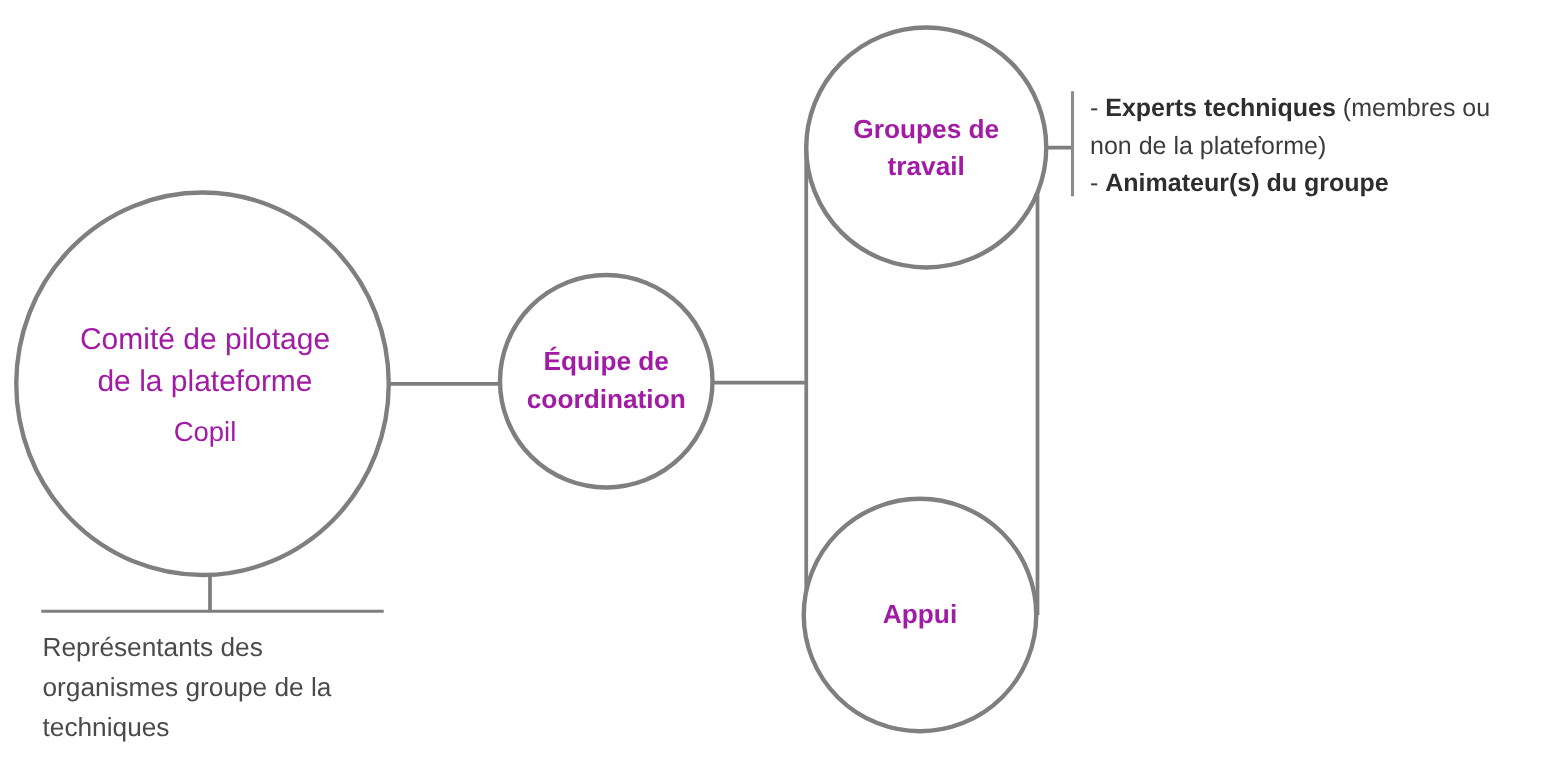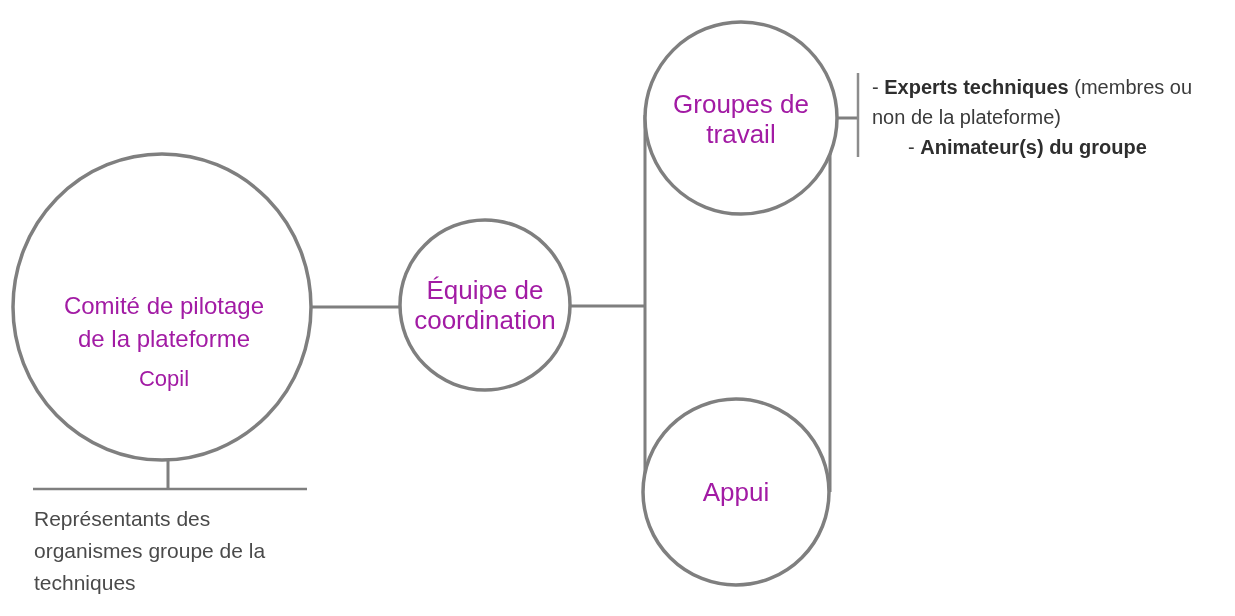--- a/index.html
+++ b/index.html
@@ -34,40 +34,40 @@
     font-size: 24px;
     line-height: 33px;
   }
   .copil-label .subtitle {
     display: block;
     font-size: 22px;
     line-height: 38px;
     margin-top: 5px;
   }
   .small-label .line {
-    font-size: 26px;
+    font-size: 21px;
     line-height: 30px;
+    font-weight: bold;
   }
   .annotation {
     position: absolute;
     left: 872px;
     top: 72px;
     width: 358px;
     font-size: 20px;
     line-height: 30px;
     color: #3B3B3B;
     text-align: left;
   }
   .annotation .bold {
     font-weight: bold;
     color: #2E2E2E;
   }
   .annotation .item2 {
     display: block;
-    margin-left: 36px;
   }
   .caption {
     position: absolute;
     left: 34px;
     top: 503px;
     color: #4A4A4A;
     font-size: 21px;
     line-height: 32px;
     text-align: left;
   }
@@ -91,21 +91,21 @@
     <line x1="858" y1="73" x2="858" y2="157" stroke="#8C8C8C" stroke-width="2.5"></line>
     <line x1="168" y1="456" x2="168" y2="489" stroke="#7F7F7F" stroke-width="3"></line>
     <line x1="33" y1="489" x2="307" y2="489" stroke="#7F7F7F" stroke-width="2.5"></line>
 
     <ellipse cx="162" cy="307" rx="149" ry="153" fill="#ffffff" stroke="#7F7F7F" stroke-width="3.5"></ellipse>
     <circle cx="485" cy="305" r="85" fill="#ffffff" stroke="#7F7F7F" stroke-width="3.5"></circle>
     <circle cx="741" cy="118" r="96" fill="#ffffff" stroke="#7F7F7F" stroke-width="3.5"></circle>
     <circle cx="736" cy="492" r="93" fill="#ffffff" stroke="#7F7F7F" stroke-width="3.5"></circle>
   </svg>
 
-  <div class="node-label copil-label" style="left:164px; top:310px;margin-top:33px;">
+  <div class="node-label copil-label" style="left:164px; top:310px;">
     <span class="line">Comité de pilotage</span>
     <span class="line">de la plateforme</span>
     <span class="subtitle">Copil</span>
   </div>
 
   <div class="node-label small-label" style="left:485px; top:305px;">
     <span class="line">Équipe de</span>
     <span class="line">coordination</span>
   </div>
 

